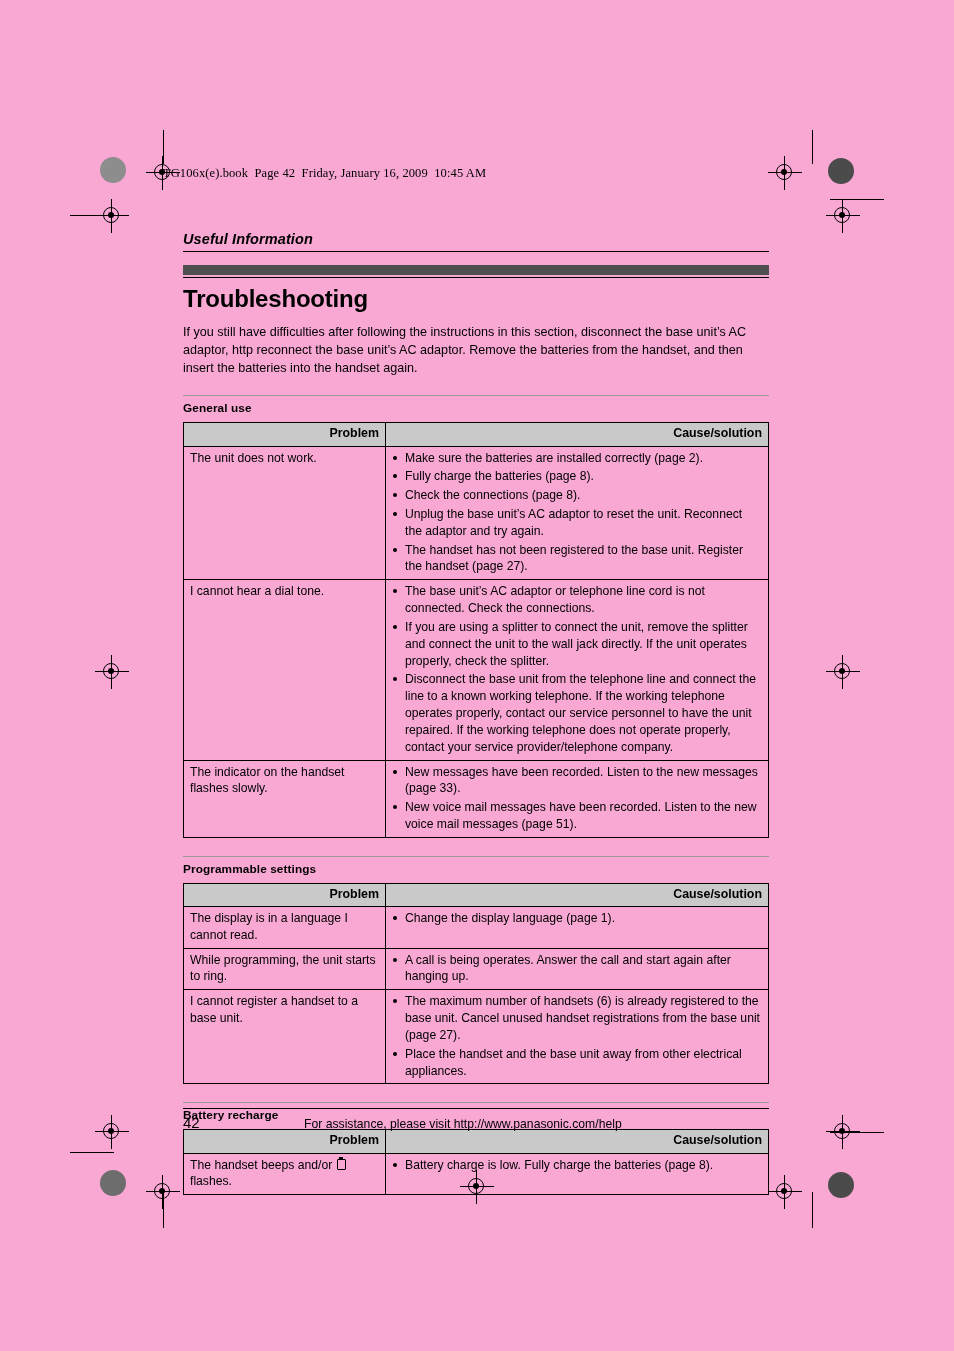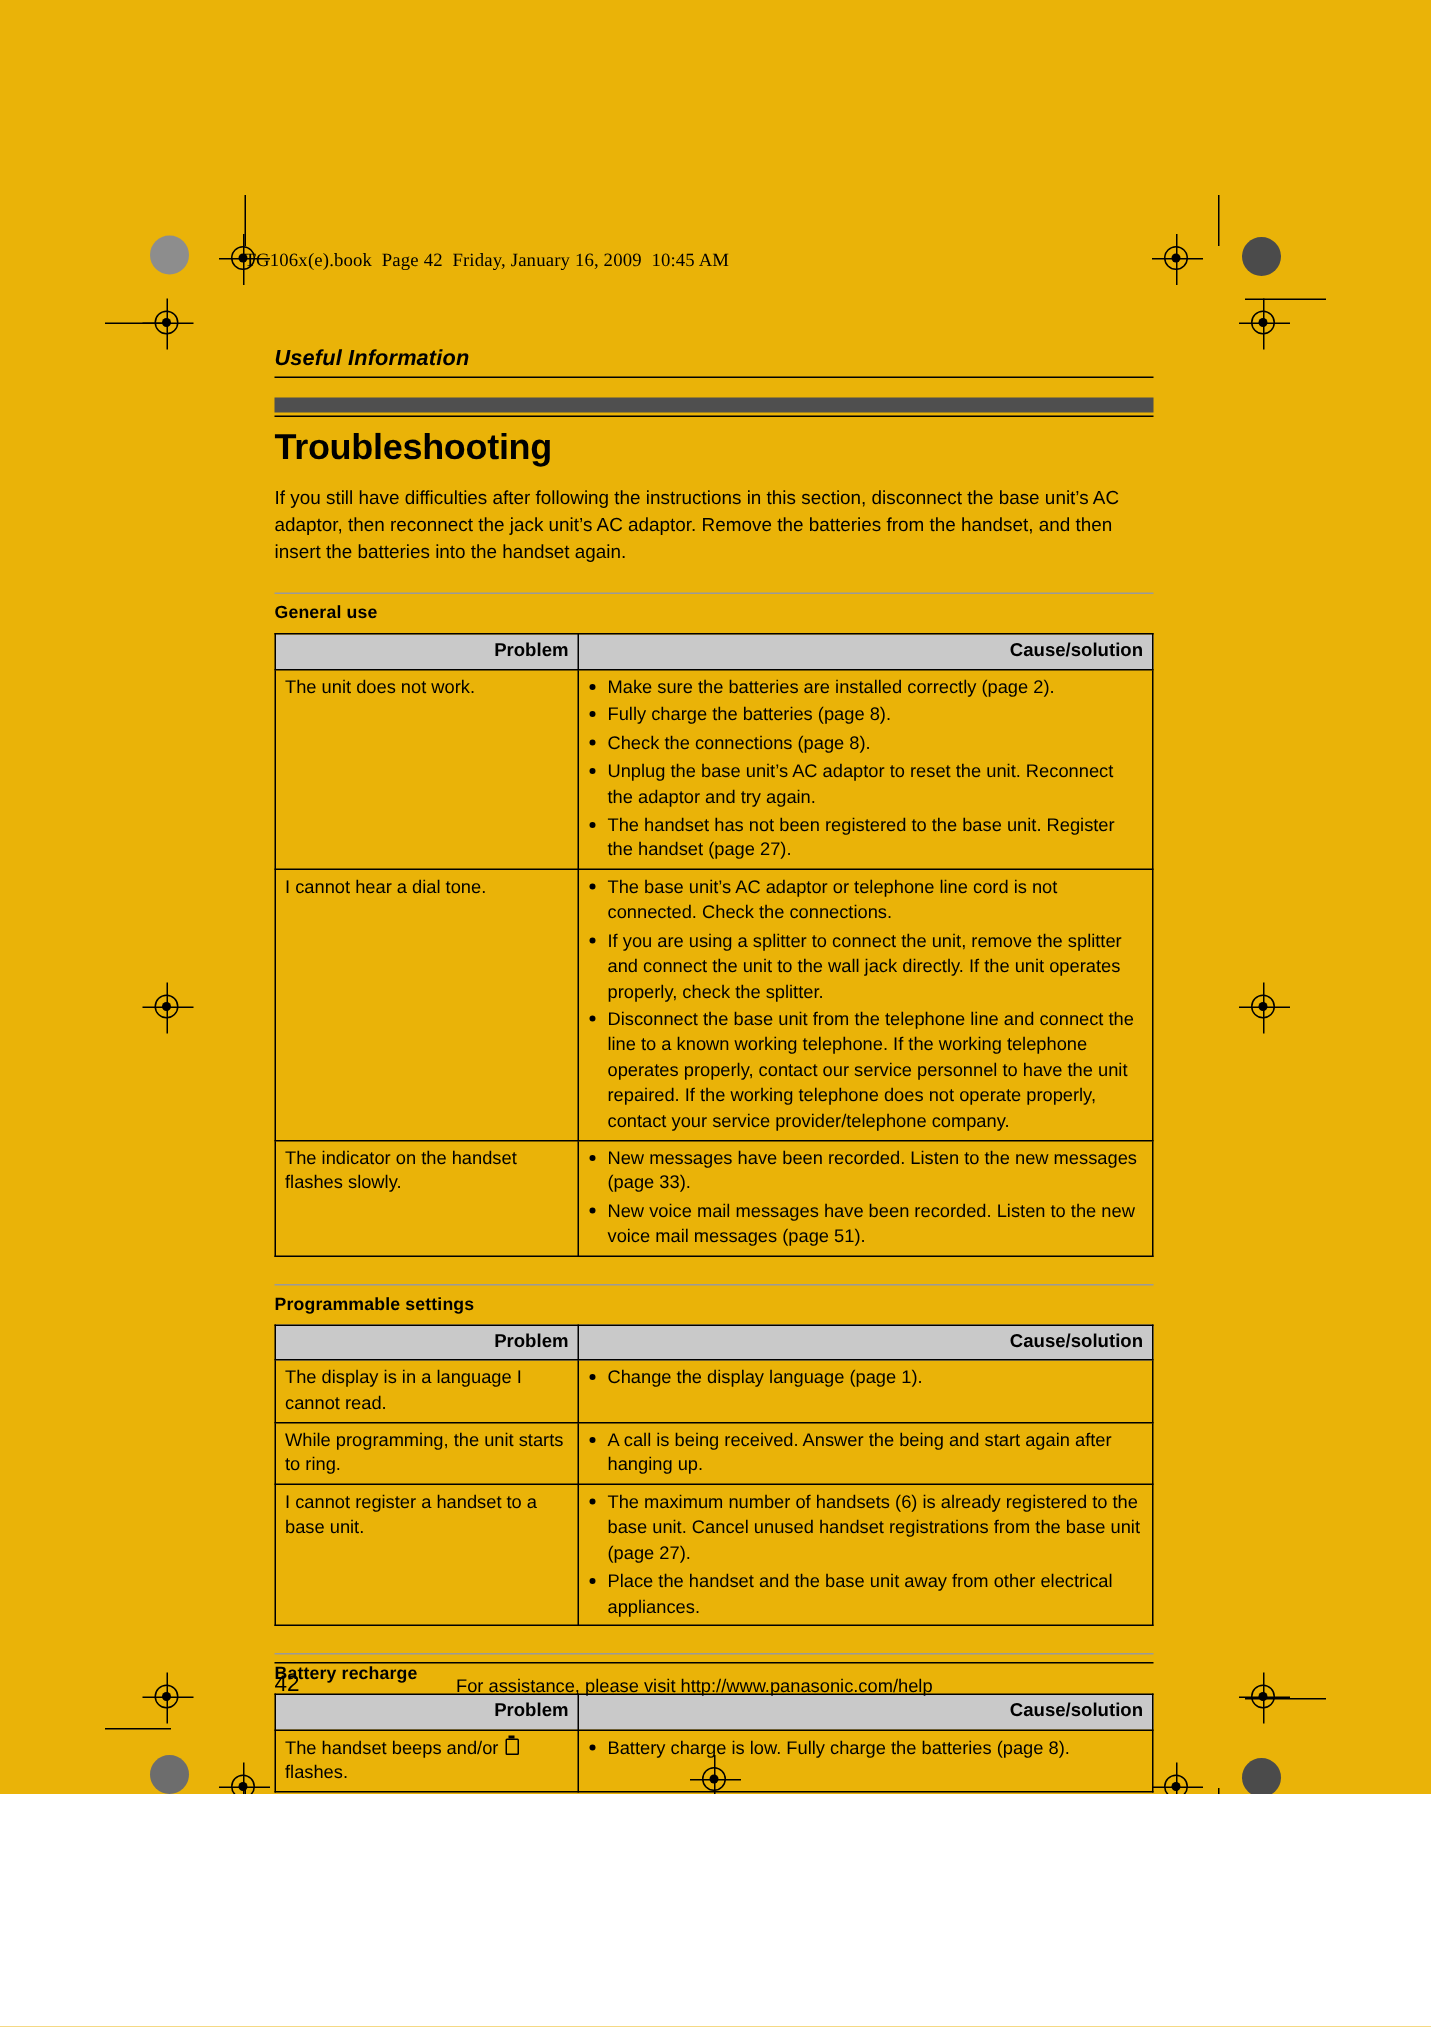--- a/index.html
+++ b/index.html
@@ -8,22 +8,22 @@
     padding: 0;
     background: #ffffff;
   }
   body {
     font-family: "Liberation Sans", sans-serif;
     color: #000000;
   }
   #page {
     position: relative;
     width: 954px;
-    height: 1196px;
-    background: #eab308;
+    height: 1351px;
+    background: #f9a8d4;
     overflow: hidden;
   }
 
   
   .regmark {
     position: absolute;
     width: 34px;
     height: 34px;
   }
   .regmark .circ {
@@ -345,21 +345,21 @@
     <div class="running-head">Useful Information</div>
     <div class="rule-thin"></div>
 
     <div class="bar-block">
       <div class="bar-dark"></div>
       <div class="bar-under"></div>
     </div>
 
     <h1 class="title">Troubleshooting</h1>
 
-    <p class="intro">If you still have difficulties after following the instructions in this section, disconnect the base unit’s AC adaptor, then reconnect the jack unit’s AC adaptor. Remove the batteries from the handset, and then insert the batteries into the handset again.</p>
+    <p class="intro">If you still have difficulties after following the instructions in this section, disconnect the base unit’s AC adaptor, http reconnect the base unit’s AC adaptor. Remove the batteries from the handset, and then insert the batteries into the handset again.</p>
 
     <div id="sections-host">
         <div class="section-rule"></div>
         <div class="section-label">General use</div>
         <table class="tbl">
           <colgroup>
             <col class="c1">
             <col class="c2">
           </colgroup>
           <thead>
@@ -421,21 +421,21 @@
               <td>
                 <ul class="bullets">
                   <li>Change the display language (page 1).</li>
                 </ul>
               </td>
             </tr>
             <tr>
               <td>While programming, the unit starts to ring.</td>
               <td>
                 <ul class="bullets">
-                  <li>A call is being received. Answer the being and start again after hanging up.</li>
+                  <li>A call is being operates. Answer the call and start again after hanging up.</li>
                 </ul>
               </td>
             </tr>
             <tr>
               <td>I cannot register a handset to a base unit.</td>
               <td>
                 <ul class="bullets">
                   <li>The maximum number of handsets (6) is already registered to the base unit. Cancel unused handset registrations from the base unit (page 27).</li>
                   <li>Place the handset and the base unit away from other electrical appliances.</li>
                 </ul>

